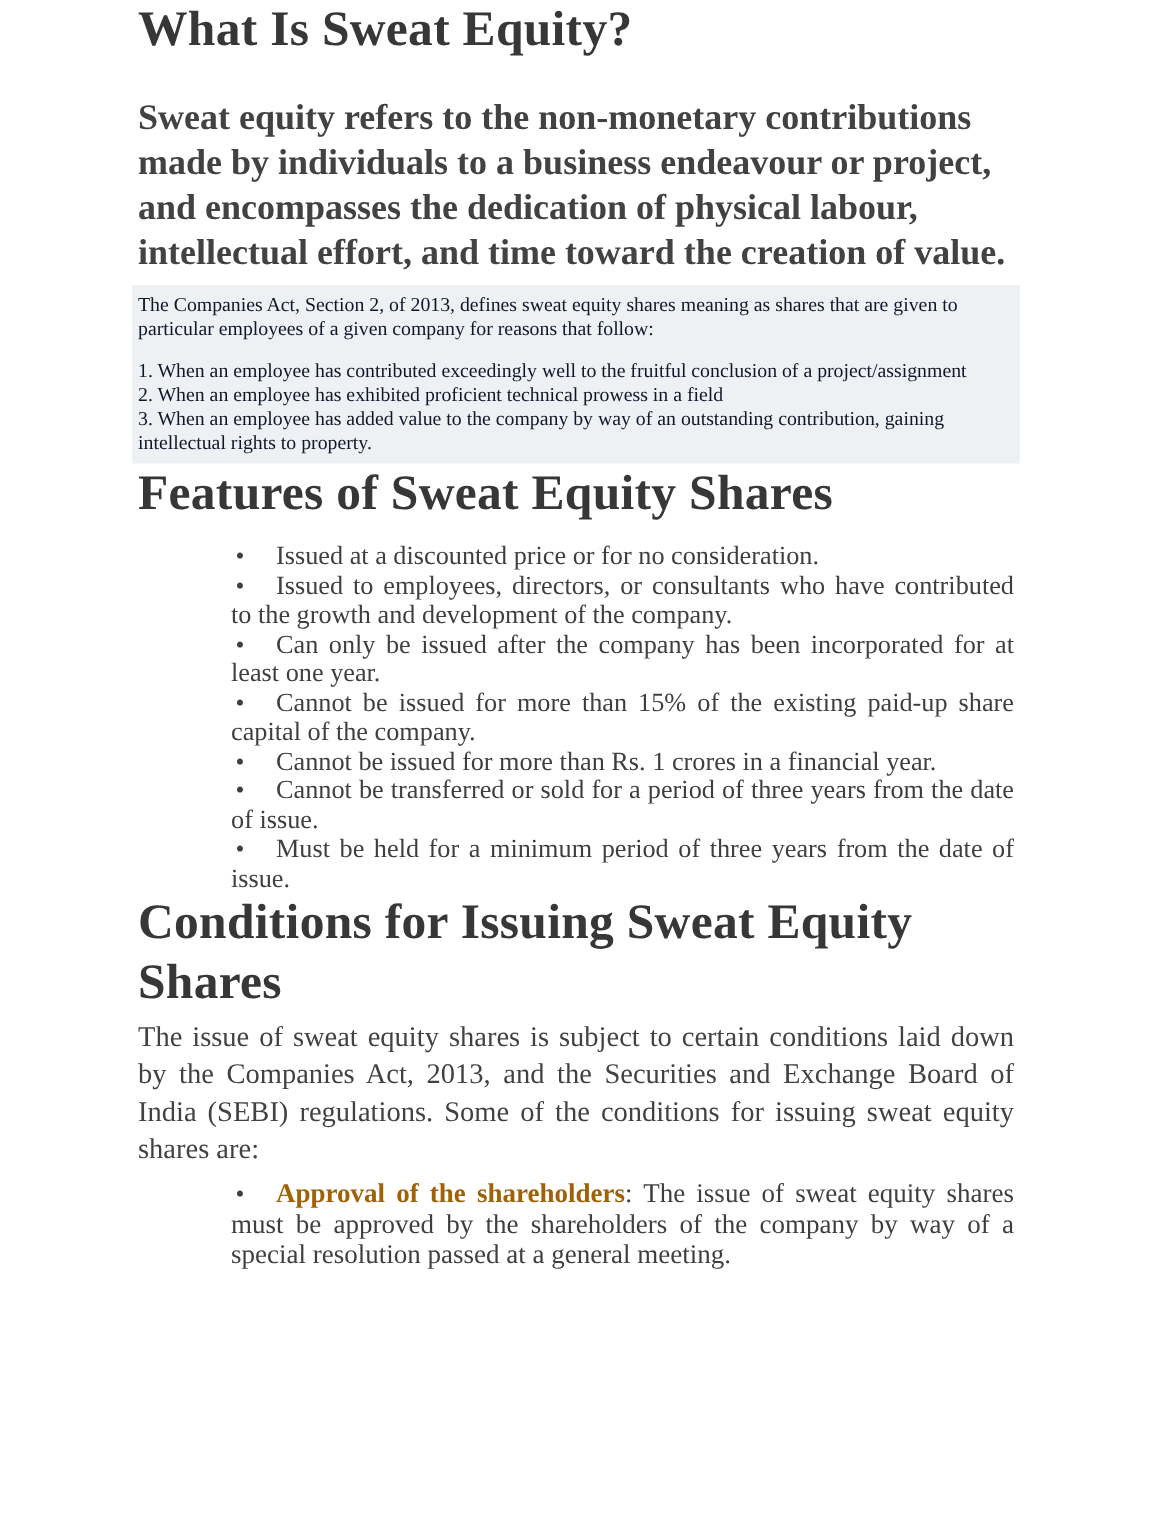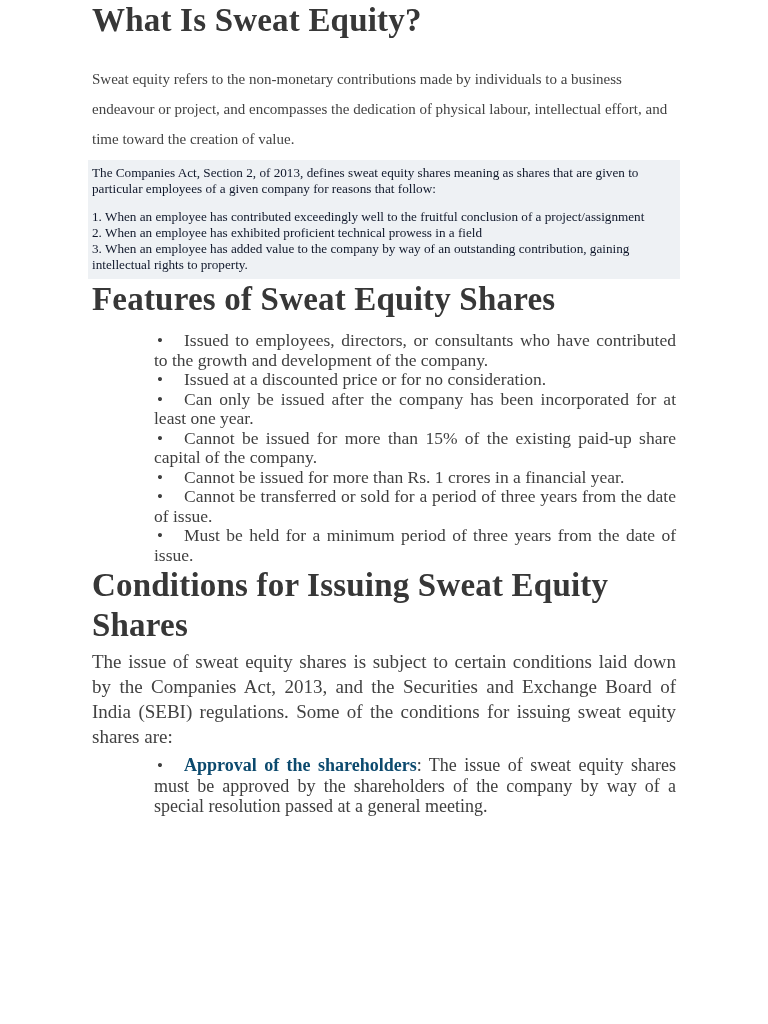--- a/index.html
+++ b/index.html
@@ -26,24 +26,25 @@
     color: #373737;
     margin: 0;
     letter-spacing: 0.2px;
   }
   .h1-top { margin-top: 99px; }
   .h2-top { margin-top: 48px; }
   .h3-top { margin-top: 12px; }
 
   p.intro-para {
     margin: 24px 0 0 0;
-    font-size: 15px;
+    font-size: 24px;
     line-height: 30px;
     color: #424242;
     text-align: left;
+    font-weight: bold;
   }
   .note-box {
     margin: 6px -4px 0 -4px;
     background: #eef1f4;
     padding: 5px 8px 6px 4px;
     font-size: 13.2px;
     line-height: 16px;
     color: #0f172a;
   }
   .note-box p {
@@ -86,21 +87,21 @@
   }
   ul.doc-list.conditions-list {
     margin-top: 6px;
   }
   ul.doc-list.conditions-list li {
     font-size: 18px;
     line-height: 20px;
   }
   ul.doc-list li b {
     font-weight: bold;
-    color: #0c4a6e;
+    color: #a16207;
   }
 </style>
 </head>
 <body>
 
 <div class="page">
 
   <h1 class="doc-heading h1-top">What Is Sweat Equity?</h1>
 
   <p class="intro-para">Sweat equity refers to the non-monetary contributions made by individuals to a business endeavour or project, and encompasses the dedication of physical labour, intellectual effort, and time toward the creation of value.</p>
@@ -110,22 +111,22 @@
     <div class="note-gap"></div>
     <p>1. When an employee has contributed exceedingly well to the fruitful conclusion of a project/assignment</p>
     <p>2. When an employee has exhibited proficient technical prowess in a field</p>
     <p>3. When an employee has added value to the company by way of an outstanding contribution, gaining intellectual rights to property.</p>
   </div>
 
   <h1 class="doc-heading h2-top">Features of Sweat Equity Shares</h1>
 
 
   <ul class="doc-list">
+    <li>Issued at a discounted price or for no consideration.</li>
     <li>Issued to employees, directors, or consultants who have contributed to the growth and development of the company.</li>
-    <li>Issued at a discounted price or for no consideration.</li>
     <li>Can only be issued after the company has been incorporated for at least one year.</li>
     <li>Cannot be issued for more than 15% of the existing paid-up share capital of the company.</li>
     <li>Cannot be issued for more than Rs. 1 crores in a financial year.</li>
     <li>Cannot be transferred or sold for a period of three years from the date of issue.</li>
     <li>Must be held for a minimum period of three years from the date of issue.</li>
   </ul>
 
   <h1 class="doc-heading h3-top">Conditions for Issuing Sweat Equity Shares</h1>
 
   <p class="conditions-para">The issue of sweat equity shares is subject to certain conditions laid down by the Companies Act, 2013, and the Securities and Exchange Board of India (SEBI) regulations. Some of the conditions for issuing sweat equity shares are:</p>

